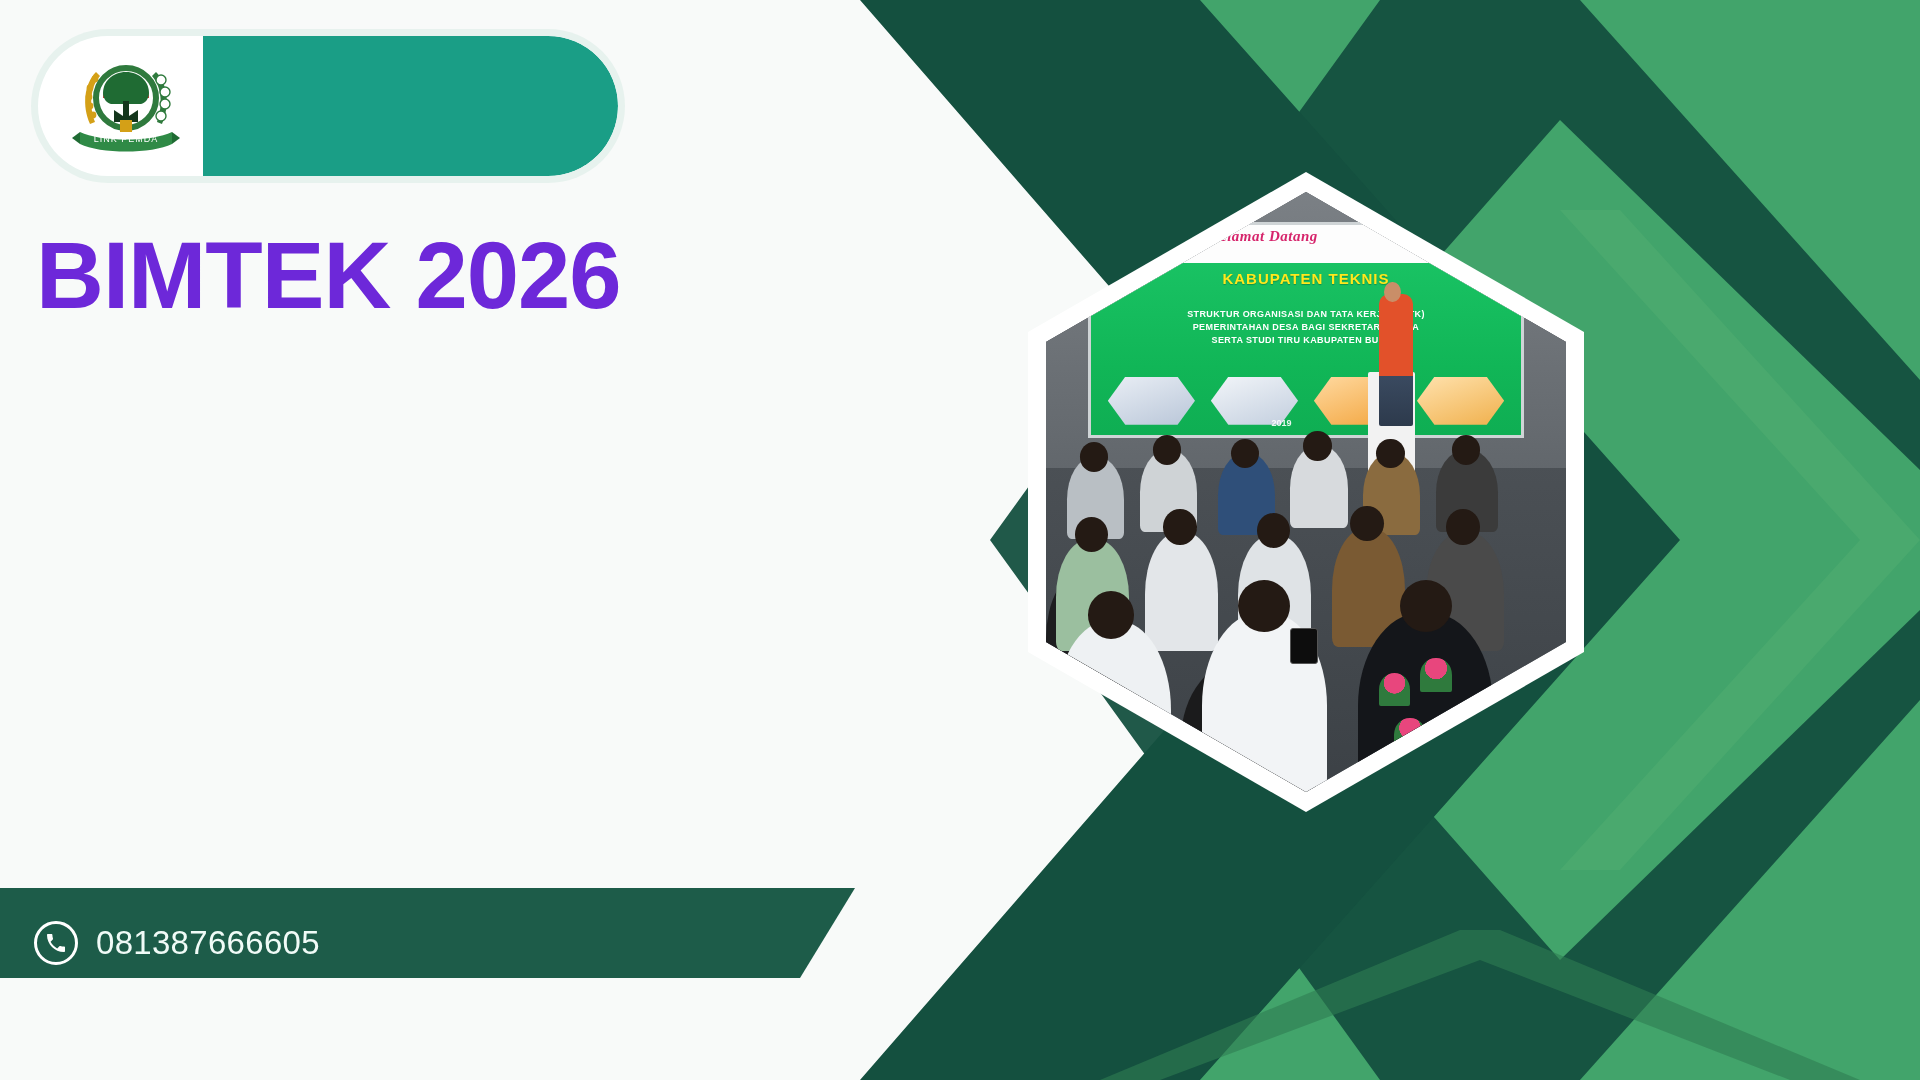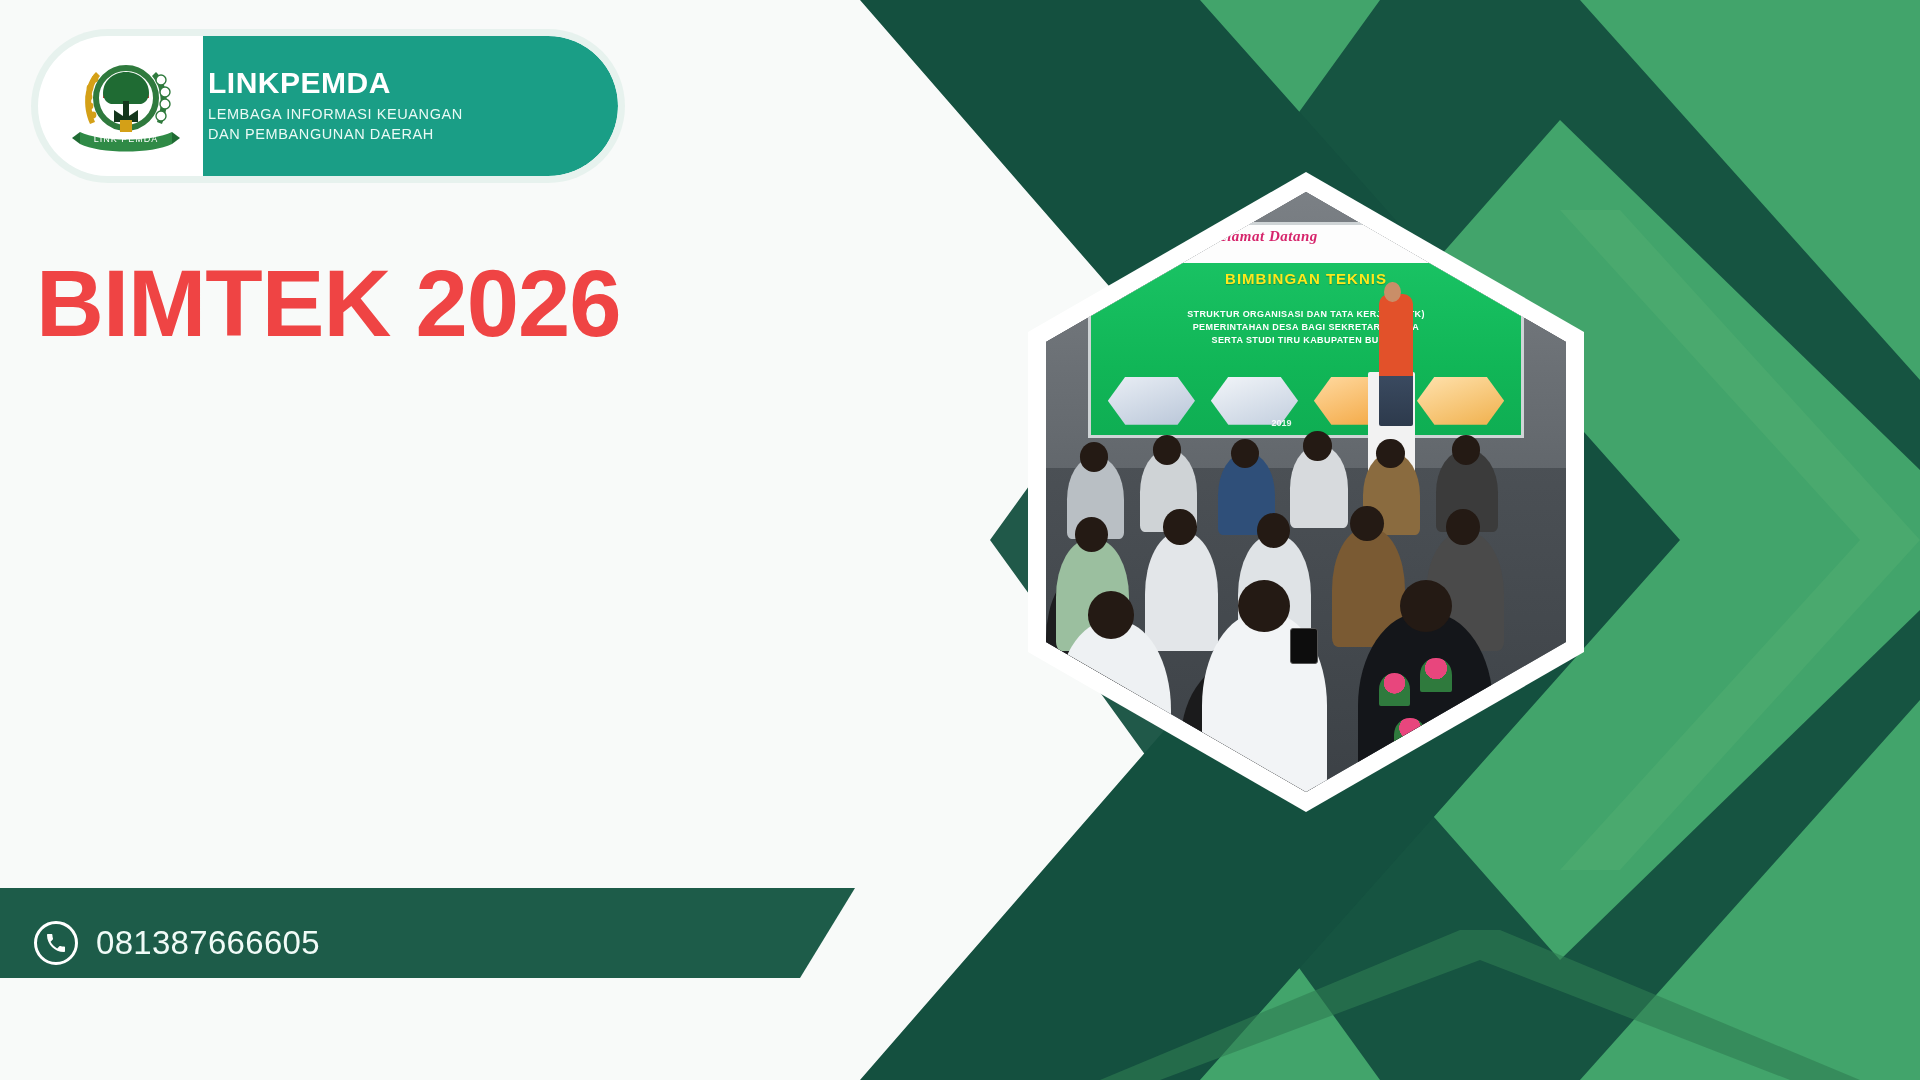--- a/index.html
+++ b/index.html
@@ -108,22 +108,22 @@
     border-radius:0 70px 70px 0;
   }
   .emblem{
     position:relative;z-index:2;width:120px;height:120px;margin-left:28px;flex:0 0 auto;
   }
   .pill-text{position:relative;z-index:2;margin-left:22px;color:#ffffff;}
   .pill-title{font-size:30px;font-weight:bold;letter-spacing:.5px;line-height:1;margin-bottom:7px;}
   .pill-sub{font-size:14.5px;line-height:1.32;letter-spacing:.6px;color:#eafaf5;}
 
   .headline{
-    position:absolute;left:36px;top:257px;
-    font-size:94px;font-weight:bold;color:#ef4444;letter-spacing:-1px;
+    position:absolute;left:36px;top:229px;
+    font-size:94px;font-weight:bold;color:#6d28d9;letter-spacing:-1px;
     line-height:1;font-family:"Liberation Sans Narrow","Liberation Sans",sans-serif;
     transform:scaleX(1.0);
   }
   .subhead{
     position:absolute;left:36px;top:400px;width:830px;
     font-size:45px;font-weight:bold;color:#111111;line-height:1.44;
     letter-spacing:-.3px;
   }
 
   .contact-bar{
@@ -159,21 +159,21 @@
       <div class="hex-inner">
         <div class="photo">
           <div class="room-wall"></div>
 
           <div class="screen">
             <div class="screen-top">
               <div class="slide-logo"></div>
               <div class="slide-welcome">Selamat Datang</div>
             </div>
             <div class="screen-body">
-              <div class="slide-h1">BIMBINGAN TEKNIS</div>
+              <div class="slide-h1">KABUPATEN TEKNIS</div>
               <div class="slide-sub">
                 <div>STRUKTUR ORGANISASI DAN TATA KERJA (SOTK)</div>
                 <div>PEMERINTAHAN DESA BAGI SEKRETARIS DESA</div>
                 <div>SERTA STUDI TIRU KABUPATEN BUNGO</div>
               </div>
               <div class="slide-chips">
                 <div class="chip a"></div>
                 <div class="chip b"></div>
                 <div class="chip c"></div>
                 <div class="chip d"></div>
@@ -266,25 +266,20 @@
         <path d="M48 64 L60 72 L72 64 L72 76 L48 76 Z" fill="#14361c"></path>
 
         <path d="M14 86 C34 96 86 96 106 86 L106 98 C86 108 34 108 14 98 Z" fill="#2f8a46"></path>
         <path d="M14 86 L6 92 L14 98 Z" fill="#1f6b33"></path>
         <path d="M106 86 L114 92 L106 98 Z" fill="#1f6b33"></path>
         <text x="60" y="96" text-anchor="middle" font-family="Liberation Sans, sans-serif" font-size="9" fill="#ffffff" letter-spacing="1">LINK PEMDA</text>
 
         <rect x="54" y="74" width="12" height="12" fill="#d4a017"></rect>
       </svg>
     </div>
-    <div class="pill-text">
-      <div class="pill-title">LINKPEMDA</div>
-      <div class="pill-sub">LEMBAGA INFORMASI  KEUANGAN</div>
-      <div class="pill-sub">DAN PEMBANGUNAN DAERAH</div>
-    </div>
   </div>
 
   <div class="headline">BIMTEK 2026</div>
 
 
   <div class="contact-bar">
     <div class="contact-item">
       <div class="c-icon ring">
         <svg width="24" height="24" viewBox="0 0 24 24" fill="#ffffff" aria-hidden="true">
           <path d="M6.6 10.8c1.4 2.8 3.8 5.2 6.6 6.6l2.2-2.2c.3-.3.7-.4 1-.2 1.1.4 2.4.6 3.6.6.6 0 1 .4 1 1V20c0 .6-.4 1-1 1C10.6 21 3 13.4 3 4c0-.6.4-1 1-1h3.4c.6 0 1 .4 1 1 0 1.3.2 2.5.6 3.6.1.3 0 .7-.2 1l-2.2 2.2z"></path>

